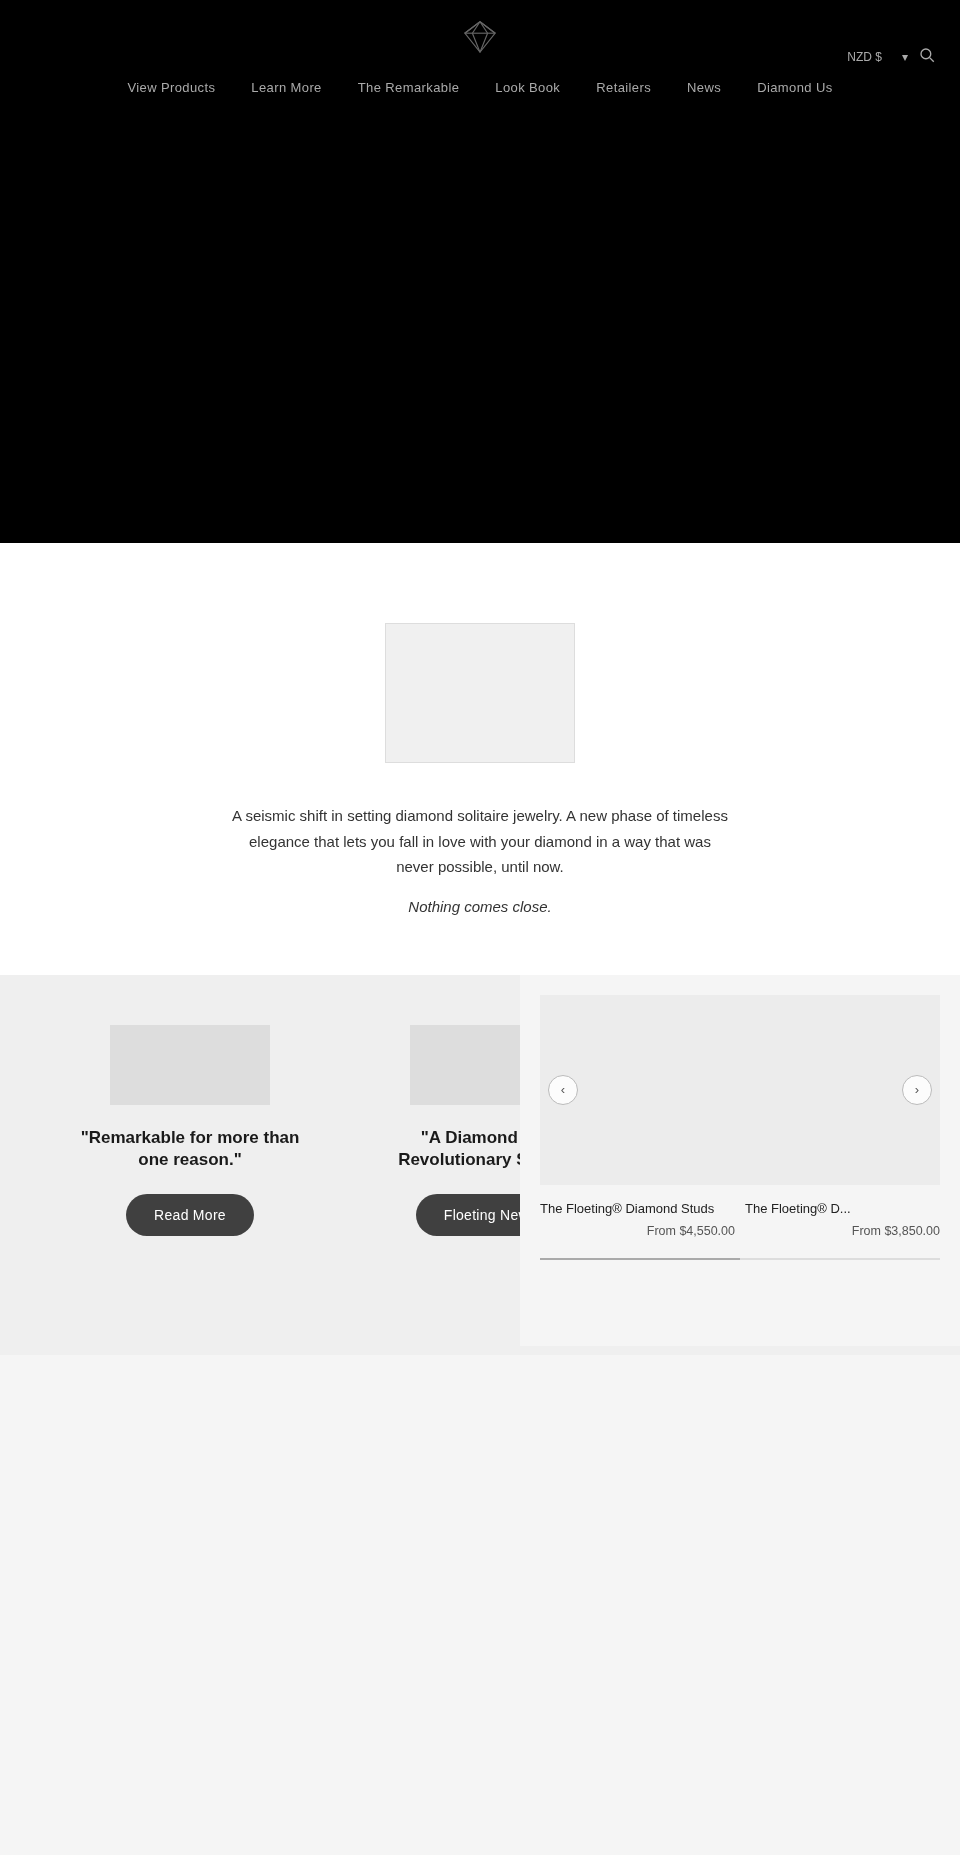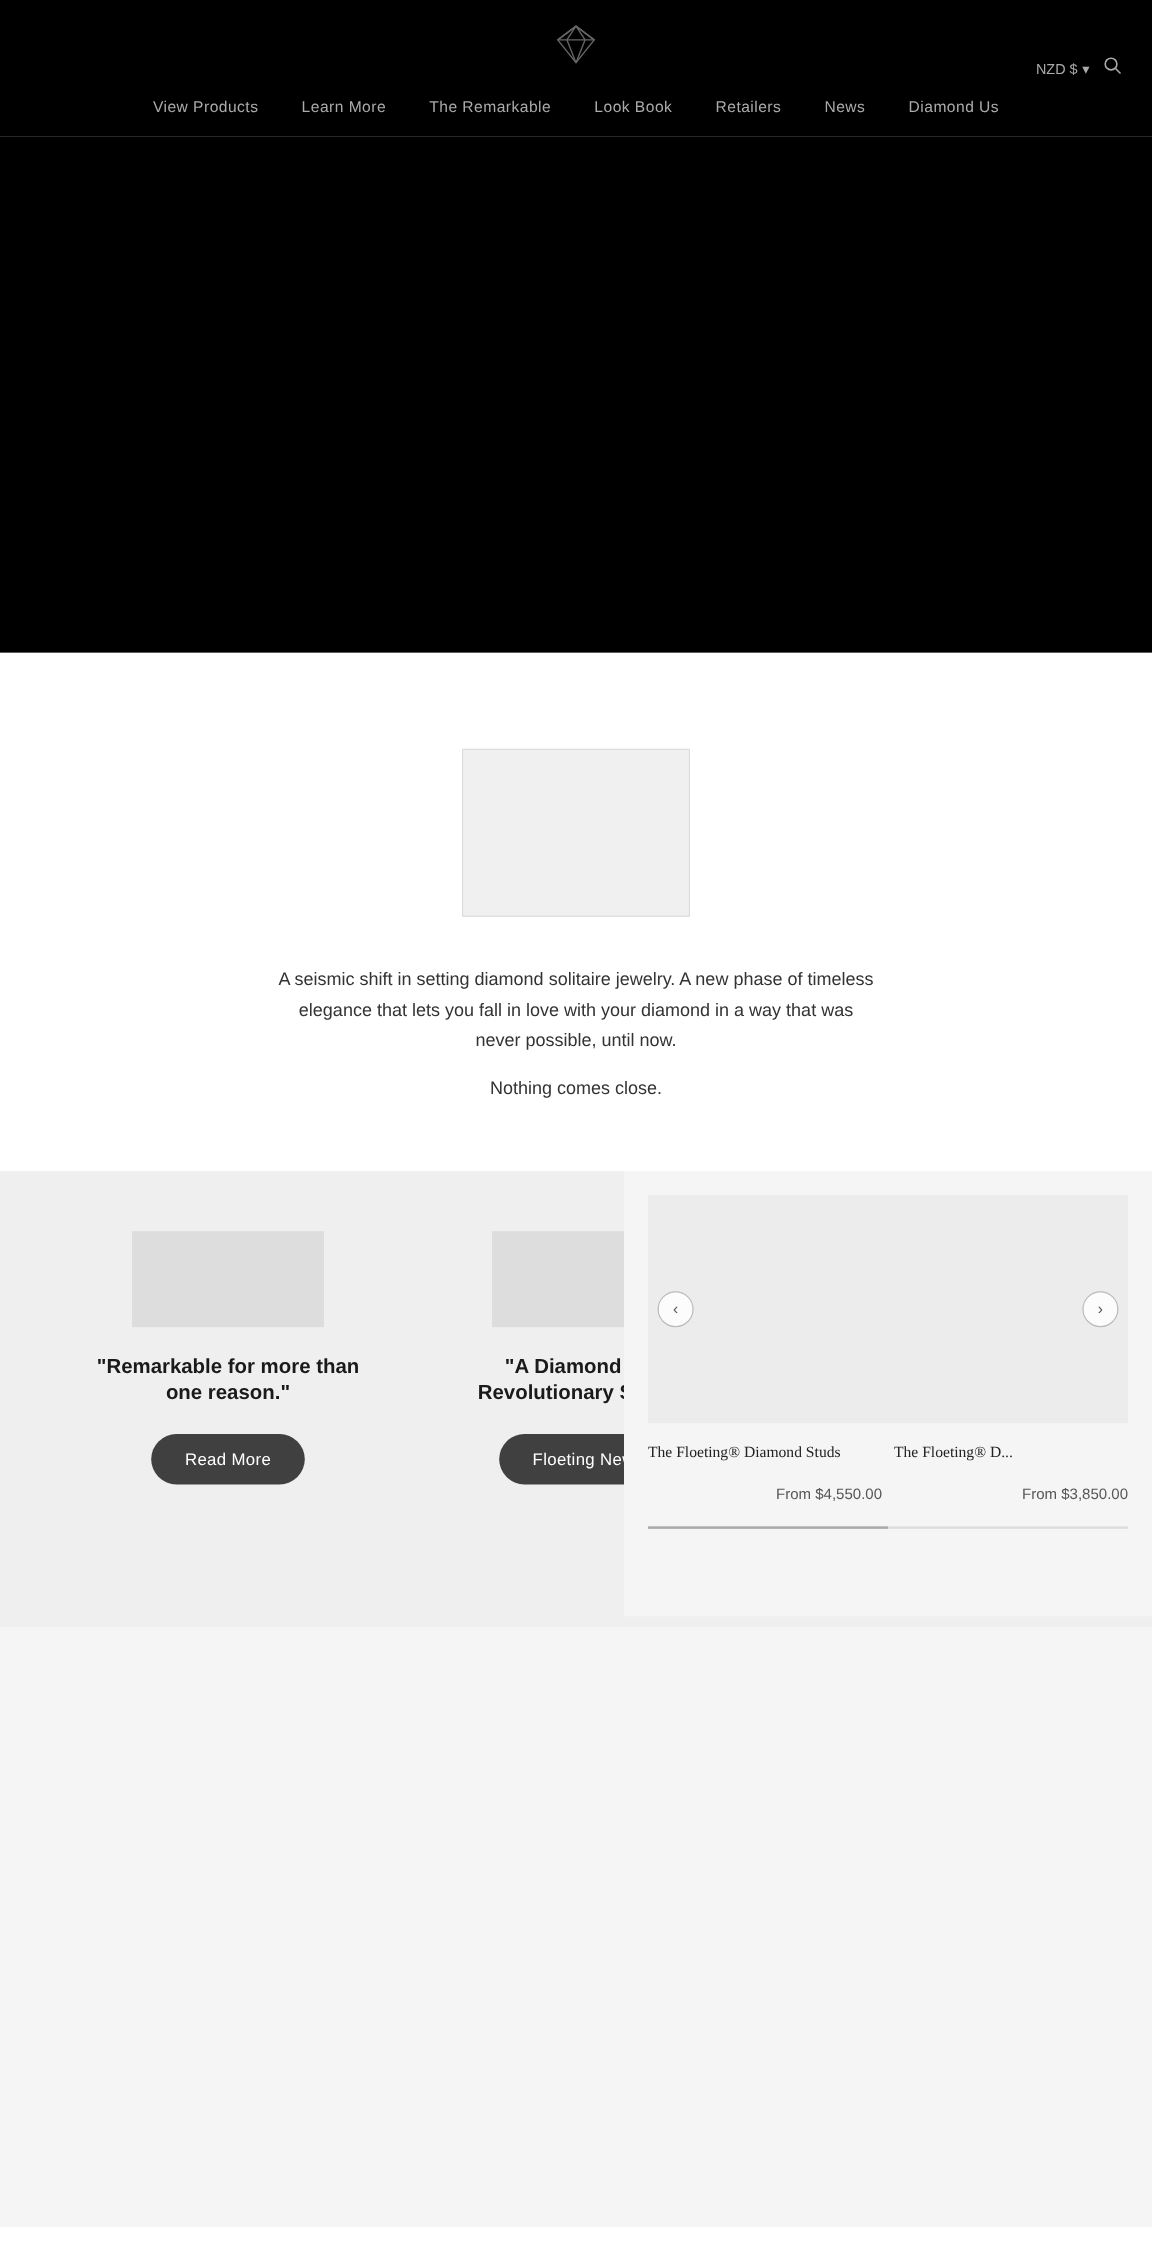--- a/index.html
+++ b/index.html
@@ -63,21 +63,21 @@
       gap: 10px;
     }
 
     .currency-selector {
       color: #aaa;
       font-size: 12px;
       font-family: 'Arial', sans-serif;
       cursor: pointer;
       display: flex;
       align-items: center;
-      gap: 4px;
+      gap: 20px;
       margin-left: 20px;
     }
 
     .search-icon-btn {
       cursor: pointer;
       color: #aaa;
     }
 
     
     .hero {
@@ -107,20 +107,21 @@
       line-height: 1.7;
       max-width: 500px;
       margin: 16px auto 18px;
       font-family: 'Arial', sans-serif;
     }
 
     .intro-text-tagline {
       font-size: 15px;
       color: #333;
       font-family: 'Arial', sans-serif;
+      font-style: italic;
     }
 
     .press-card {
       width: 280px;
       flex-shrink: 0;
       padding: 0 0 50px;
     }
 
     .press-card-image {
       width: 160px;
@@ -150,23 +151,23 @@
       padding: 13px 28px;
       font-size: 14px;
       cursor: pointer;
       font-family: 'Arial', sans-serif;
       letter-spacing: 0.02em;
     }
 
     .product-name {
       font-size: 13px;
       color: #222;
-      font-family: Liberation Serif, serif;
+      font-family: Liberation Sans, sans-serif;
       line-height: 1.3;
-      margin-bottom: 20px;
+      margin-bottom: 7px;
     }
 
     .product-price {
       font-size: 12.5px;
       color: #555;
       font-family: 'Arial', sans-serif;
       text-align: right;
     }
 
     

